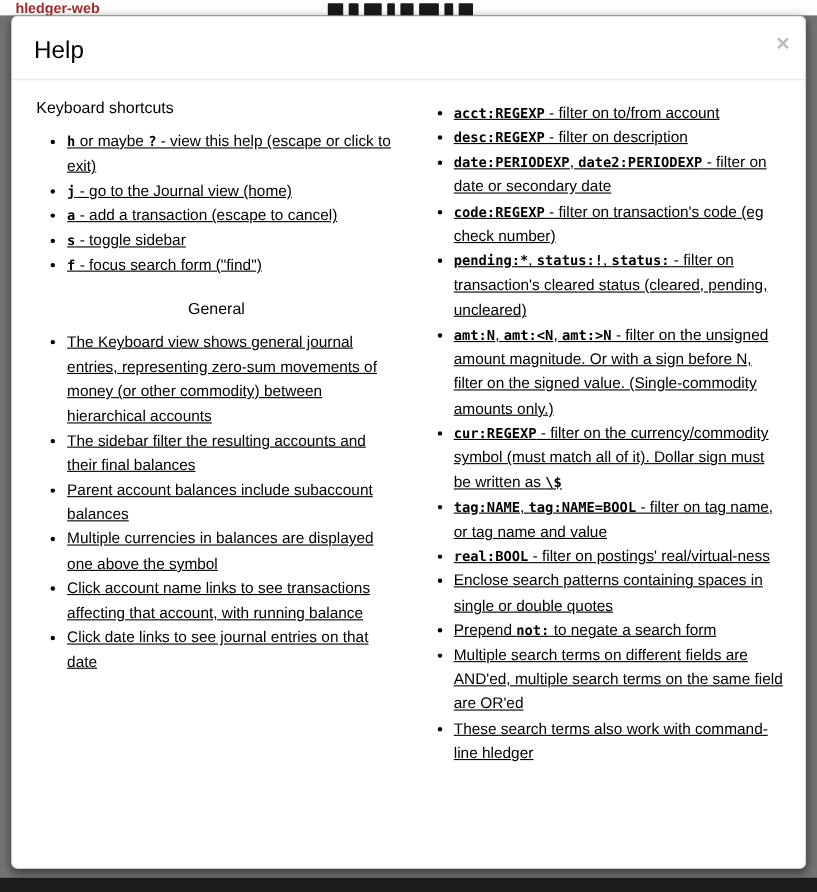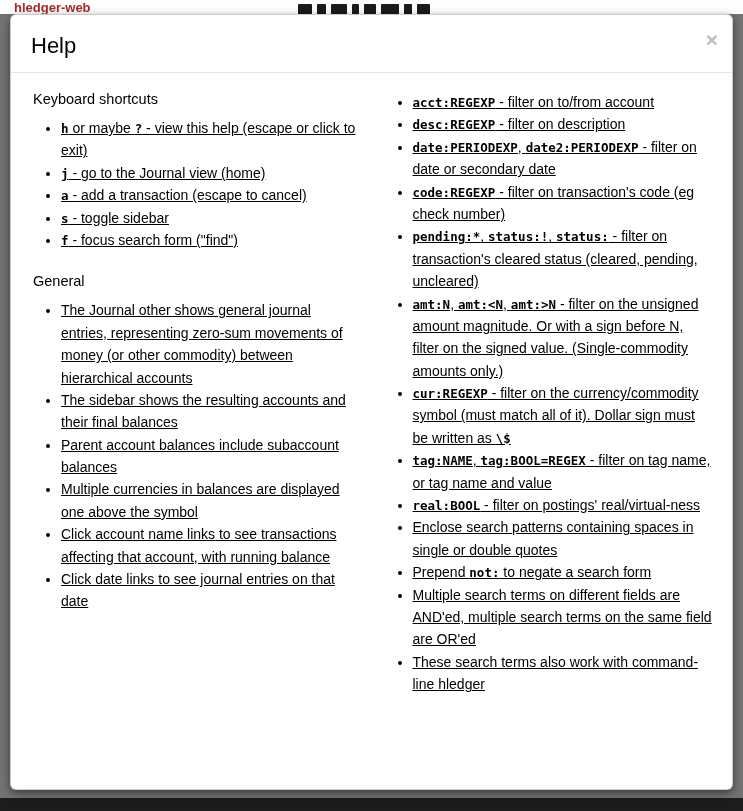--- a/index.html
+++ b/index.html
@@ -79,21 +79,21 @@
     display: flex;
     gap: 22px;
     overflow: hidden;
   }
   .help-col { flex: 1 1 0; min-width: 0; }
 
   .help-col h3 {
     font-size: 14.5px; font-weight: normal; color: #000;
     margin: 0 0 10px 2px;
   }
-  .help-col h3:not(:first-child) { margin-top: 22px; }
+  .help-col h3:not(:first-child) { margin-top: 22px; text-align: center; }
   .help-col ul {
     margin: 0; padding-left: 30px;
     font-size: 14px; line-height: 1.6; color: #000;
     list-style-type: disc;
     text-decoration: underline;
   }
   .help-col li { margin: 0; }
   .help-col code {
     font-family: "DejaVu Sans Mono", "Liberation Mono", monospace;
     font-weight: bold;
@@ -128,38 +128,38 @@
         <h3>Keyboard shortcuts</h3>
         <ul>
           <li><code>h</code><span> or maybe </span><code>?</code><span> - view this help (escape or click to exit)</span></li>
           <li><code>j</code><span> - go to the Journal view (home)</span></li>
           <li><code>a</code><span> - add a transaction (escape to cancel)</span></li>
           <li><code>s</code><span> - toggle sidebar</span></li>
           <li><code>f</code><span> - focus search form ("find")</span></li>
         </ul>
         <h3>General</h3>
         <ul>
-          <li><span>The Journal other shows general journal entries, representing zero-sum movements of money (or other commodity) between hierarchical accounts</span></li>
-          <li><span>The sidebar shows the resulting accounts and their final balances</span></li>
+          <li><span>The Keyboard view shows general journal entries, representing zero-sum movements of money (or other commodity) between hierarchical accounts</span></li>
+          <li><span>The sidebar filter the resulting accounts and their final balances</span></li>
           <li><span>Parent account balances include subaccount balances</span></li>
           <li><span>Multiple currencies in balances are displayed one above the symbol</span></li>
           <li><span>Click account name links to see transactions affecting that account, with running balance</span></li>
           <li><span>Click date links to see journal entries on that date</span></li>
         </ul>
       </div>
     <div class="help-col">
         <ul>
           <li><code>acct:REGEXP</code><span> - filter on to/from account</span></li>
           <li><code>desc:REGEXP</code><span> - filter on description</span></li>
           <li><code>date:PERIODEXP</code><span>, </span><code>date2:PERIODEXP</code><span> - filter on date or secondary date</span></li>
           <li><code>code:REGEXP</code><span> - filter on transaction's code (eg check number)</span></li>
           <li><code>pending:*</code><span>, </span><code>status:!</code><span>, </span><code>status:</code><span> - filter on transaction's cleared status (cleared, pending, uncleared)</span></li>
           <li><code>amt:N</code><span>, </span><code>amt:&lt;N</code><span>, </span><code>amt:&gt;N</code><span> - filter on the unsigned amount magnitude. Or with a sign before N, filter on the signed value. (Single-commodity amounts only.)</span></li>
           <li><code>cur:REGEXP</code><span> - filter on the currency/commodity symbol (must match all of it). Dollar sign must be written as </span><code>\$</code></li>
-          <li><code>tag:NAME</code><span>, </span><code>tag:BOOL=REGEX</code><span> - filter on tag name, or tag name and value</span></li>
+          <li><code>tag:NAME</code><span>, </span><code>tag:NAME=BOOL</code><span> - filter on tag name, or tag name and value</span></li>
           <li><code>real:BOOL</code><span> - filter on postings' real/virtual-ness</span></li>
           <li><span>Enclose search patterns containing spaces in single or double quotes</span></li>
           <li><span>Prepend </span><code>not:</code><span> to negate a search form</span></li>
           <li><span>Multiple search terms on different fields are AND'ed, multiple search terms on the same field are OR'ed</span></li>
           <li><span>These search terms also work with command-line hledger</span></li>
         </ul>
       </div>
   </div>
 </div>
 

